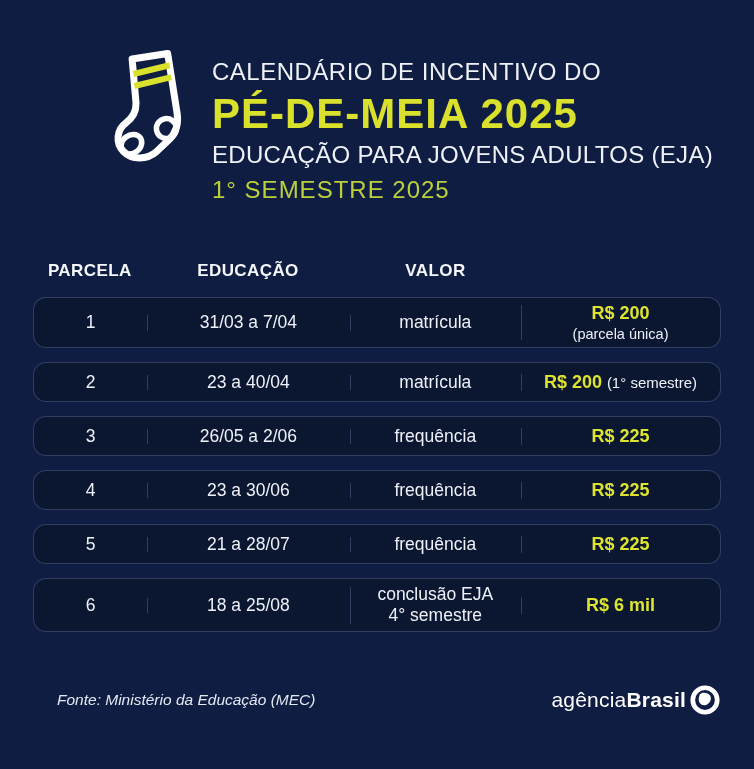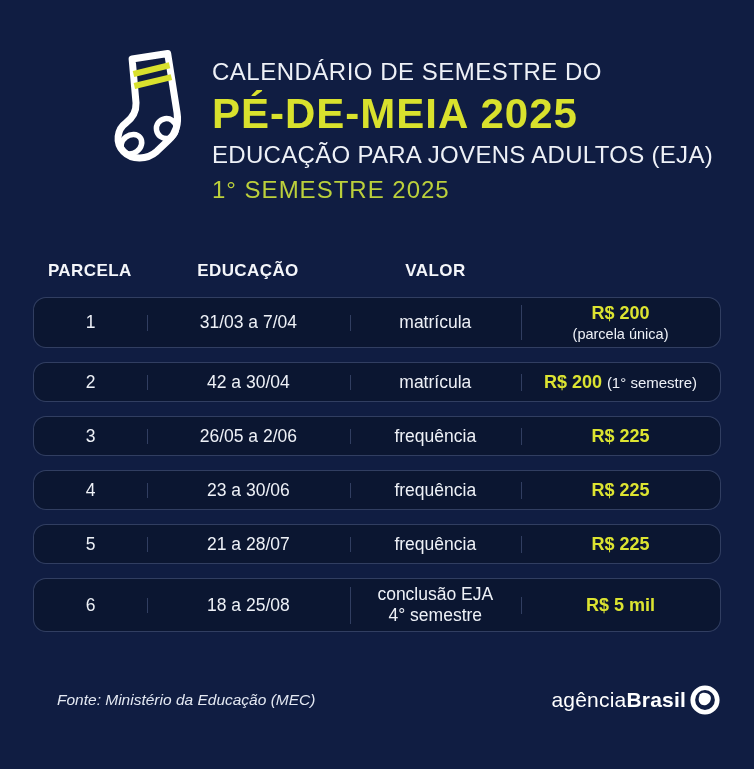--- a/index.html
+++ b/index.html
@@ -82,21 +82,21 @@
                  C34,114 19,112 12,102 C5,92 9,79 19,74
                  C27,70 31,64 32,56 Z" stroke="#ffffff" stroke-width="7" stroke-linejoin="round" fill="none"></path>
         <line x1="34" y1="27" x2="71" y2="24" stroke="#d9e12d" stroke-width="6"></line>
         <line x1="33" y1="39" x2="71" y2="36" stroke="#d9e12d" stroke-width="6"></line>
         <ellipse cx="21" cy="96" rx="11" ry="9" transform="rotate(-28 21 96)" stroke="#ffffff" stroke-width="5.5" fill="none"></ellipse>
         <circle cx="58" cy="86" r="10" stroke="#ffffff" stroke-width="5.5" fill="none"></circle>
       </g>
     </svg>
   </div>
   <div class="head-text">
-    <div class="kicker">CALENDÁRIO DE SEMESTRE DO</div>
+    <div class="kicker">CALENDÁRIO DE INCENTIVO DO</div>
     <div class="title">PÉ-DE-MEIA 2025</div>
     <div class="subtitle">EDUCAÇÃO PARA JOVENS ADULTOS (EJA)</div>
     <div class="period">1° SEMESTRE 2025</div>
   </div>
 </div>
 
 <div class="table">
   <div class="thead">
     <div class="th">PARCELA</div>
     <div class="th">EDUCAÇÃO</div>
@@ -108,21 +108,21 @@
     <div class="cell sep">31/03 a 7/04</div>
     <div class="cell sep">matrícula</div>
     <div class="cell sep">
       <div class="val">R$ 200</div>
       <div class="valnote">(parcela única)</div>
     </div>
   </div>
 
   <div class="trow">
     <div class="cell">2</div>
-    <div class="cell sep">42 a 30/04</div>
+    <div class="cell sep">23 a 40/04</div>
     <div class="cell sep">matrícula</div>
     <div class="cell sep">
       <span class="val">R$ 200</span>
       <span class="valnote-inline">(1° semestre)</span>
     </div>
   </div>
 
   <div class="trow">
     <div class="cell">3</div>
     <div class="cell sep">26/05 a 2/06</div>
@@ -151,21 +151,21 @@
   </div>
 
   <div class="trow taller">
     <div class="cell">6</div>
     <div class="cell sep">18 a 25/08</div>
     <div class="cell sep">
       <div>conclusão EJA</div>
       <div>4° semestre</div>
     </div>
     <div class="cell sep">
-      <span class="val">R$ 5 mil</span>
+      <span class="val">R$ 6 mil</span>
     </div>
   </div>
 </div>
 
 <div class="footer">
   <div class="source">Fonte: Ministério da Educação (MEC)</div>
   <div class="brand">
     <span class="brand-light">agência</span>
       <span class="brand-bold">Brasil</span>
     <span class="brand-mark">

